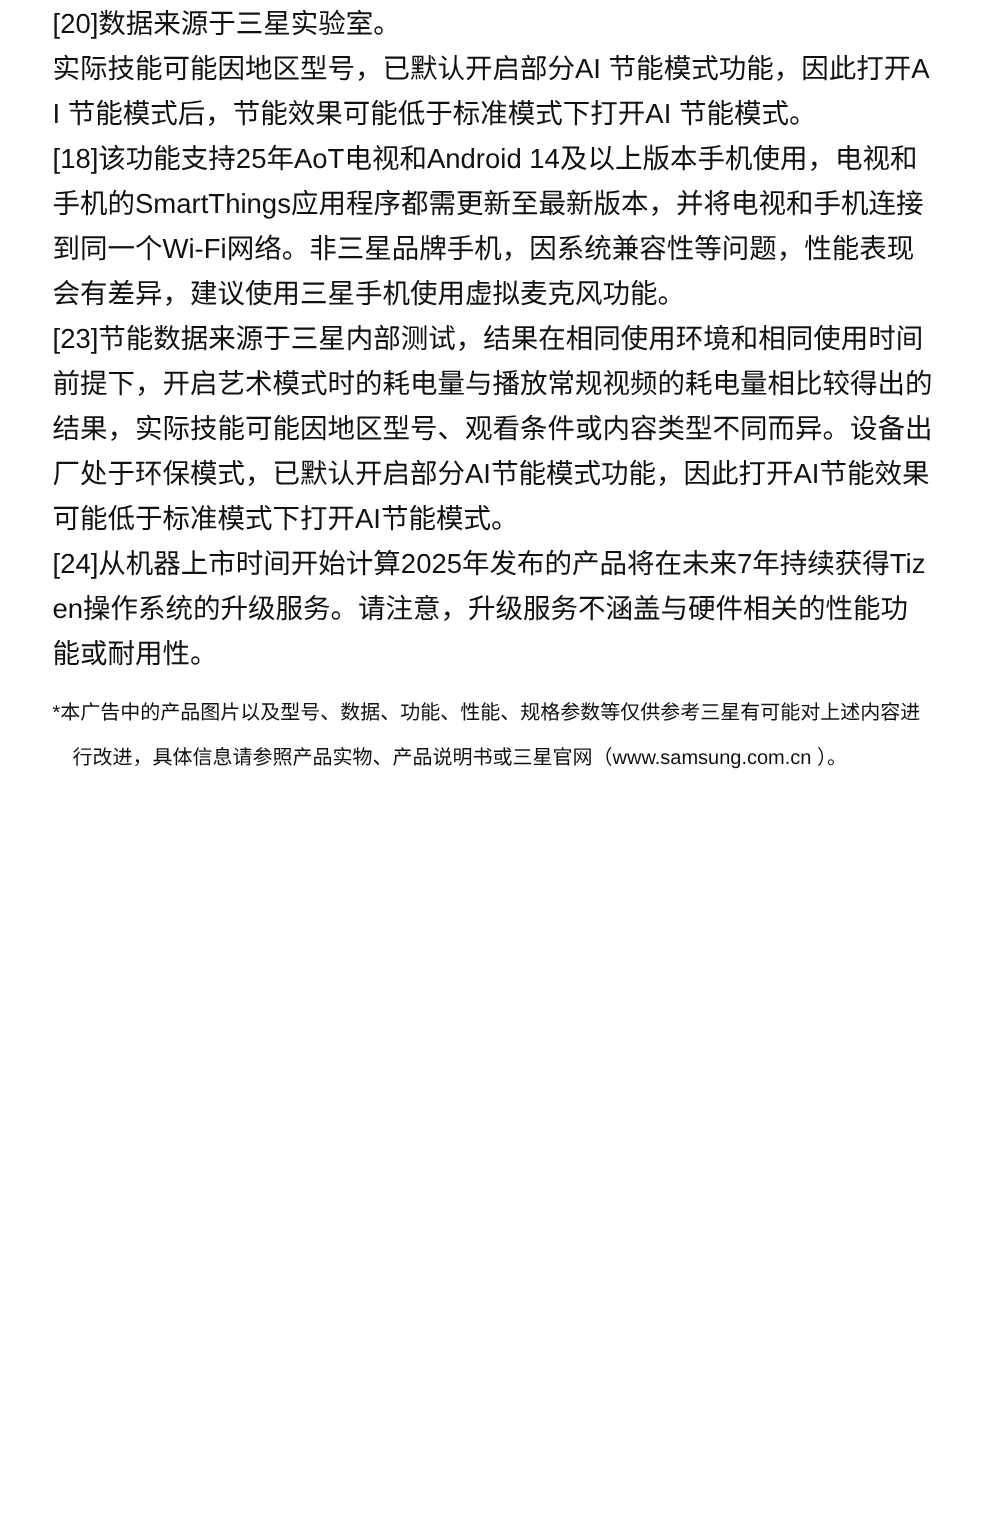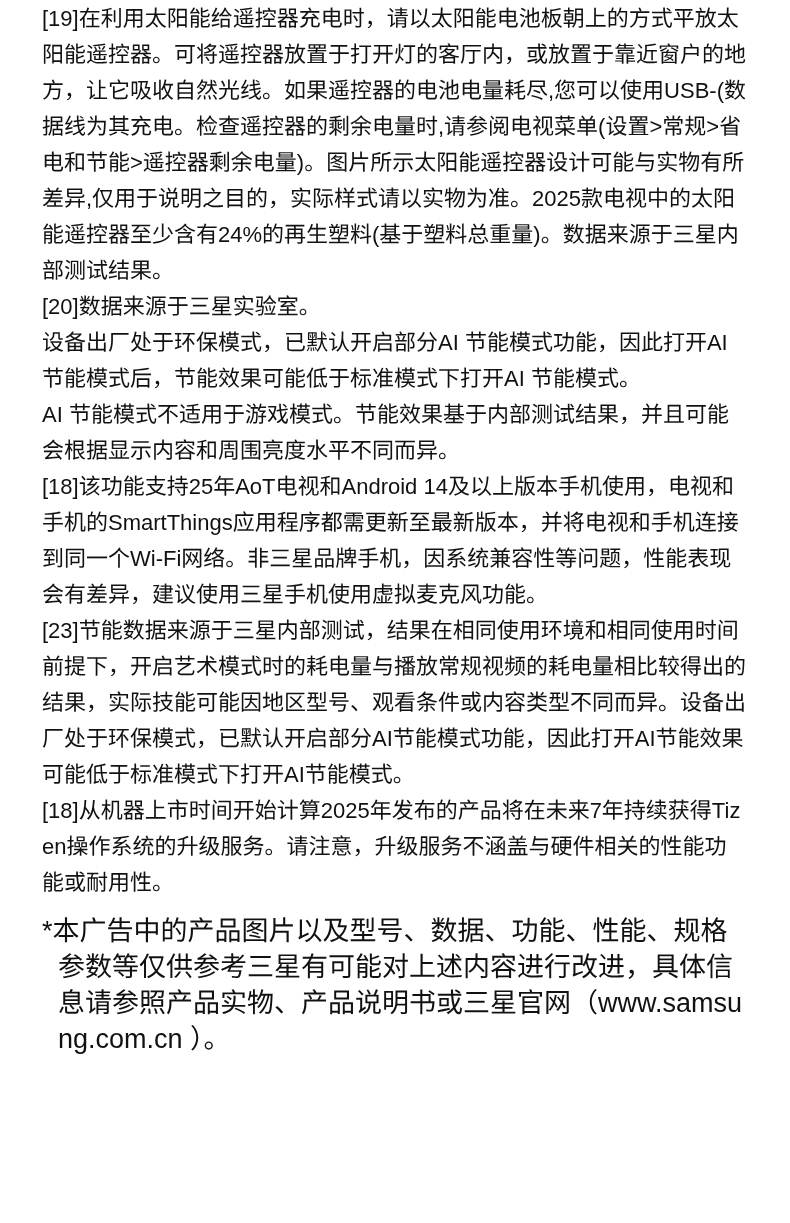--- a/index.html
+++ b/index.html
@@ -21,39 +21,37 @@
     margin: 0;
     font-size: 22px;
     line-height: 36px;
     text-align: left;
     word-break: break-all;
     overflow-wrap: break-word;
     color: #111111;
   }
   .disclaimer-para {
     margin: 12px 0 0 0;
-    font-size: 27px;
+    font-size: 16px;
     line-height: 36px;
     word-break: break-all;
     overflow-wrap: break-word;
     padding-left: 16px;
     text-indent: -16px;
     color: #111111;
   }
   .disclaimer-marker {
     display: inline;
   }
 </style>
 </head>
 <body>
 
 <div class="content">
   <div id="footnotes-list">
-      <p class="footnote-para">[19]在利用太阳能给遥控器充电时，请以太阳能电池板朝上的方式平放太阳能遥控器。可将遥控器放置于打开灯的客厅内，或放置于靠近窗户的地方，让它吸收自然光线。如果遥控器的电池电量耗尽,您可以使用USB-(数据线为其充电。检查遥控器的剩余电量时,请参阅电视菜单(设置&gt;常规&gt;省电和节能&gt;遥控器剩余电量)。图片所示太阳能遥控器设计可能与实物有所差异,仅用于说明之目的，实际样式请以实物为准。2025款电视中的太阳能遥控器至少含有24%的再生塑料(基于塑料总重量)。数据来源于三星内部测试结果。</p>
       <p class="footnote-para">[20]数据来源于三星实验室。</p>
-      <p class="footnote-para">设备出厂处于环保模式，已默认开启部分AI 节能模式功能，因此打开AI 节能模式后，节能效果可能低于标准模式下打开AI 节能模式。</p>
-      <p class="footnote-para">AI 节能模式不适用于游戏模式。节能效果基于内部测试结果，并且可能会根据显示内容和周围亮度水平不同而异。</p>
+      <p class="footnote-para">实际技能可能因地区型号，已默认开启部分AI 节能模式功能，因此打开AI 节能模式后，节能效果可能低于标准模式下打开AI 节能模式。</p>
       <p class="footnote-para">[18]该功能支持25年AoT电视和Android 14及以上版本手机使用，电视和手机的SmartThings应用程序都需更新至最新版本，并将电视和手机连接到同一个Wi-Fi网络。非三星品牌手机，因系统兼容性等问题，性能表现会有差异，建议使用三星手机使用虚拟麦克风功能。</p>
       <p class="footnote-para">[23]节能数据来源于三星内部测试，结果在相同使用环境和相同使用时间前提下，开启艺术模式时的耗电量与播放常规视频的耗电量相比较得出的结果，实际技能可能因地区型号、观看条件或内容类型不同而异。设备出厂处于环保模式，已默认开启部分AI节能模式功能，因此打开AI节能效果可能低于标准模式下打开AI节能模式。</p>
-      <p class="footnote-para">[18]从机器上市时间开始计算2025年发布的产品将在未来7年持续获得Tizen操作系统的升级服务。请注意，升级服务不涵盖与硬件相关的性能功能或耐用性。</p>
+      <p class="footnote-para">[24]从机器上市时间开始计算2025年发布的产品将在未来7年持续获得Tizen操作系统的升级服务。请注意，升级服务不涵盖与硬件相关的性能功能或耐用性。</p>
     </div>
   <p class="disclaimer-para"><span class="disclaimer-marker">*</span><span>本广告中的产品图片以及型号、数据、功能、性能、规格参数等仅供参考三星有可能对上述内容进行改进，具体信息请参照产品实物、产品说明书或三星官网（www.samsung.com.cn ）。</span></p>
 </div>
 
 </body></html>

